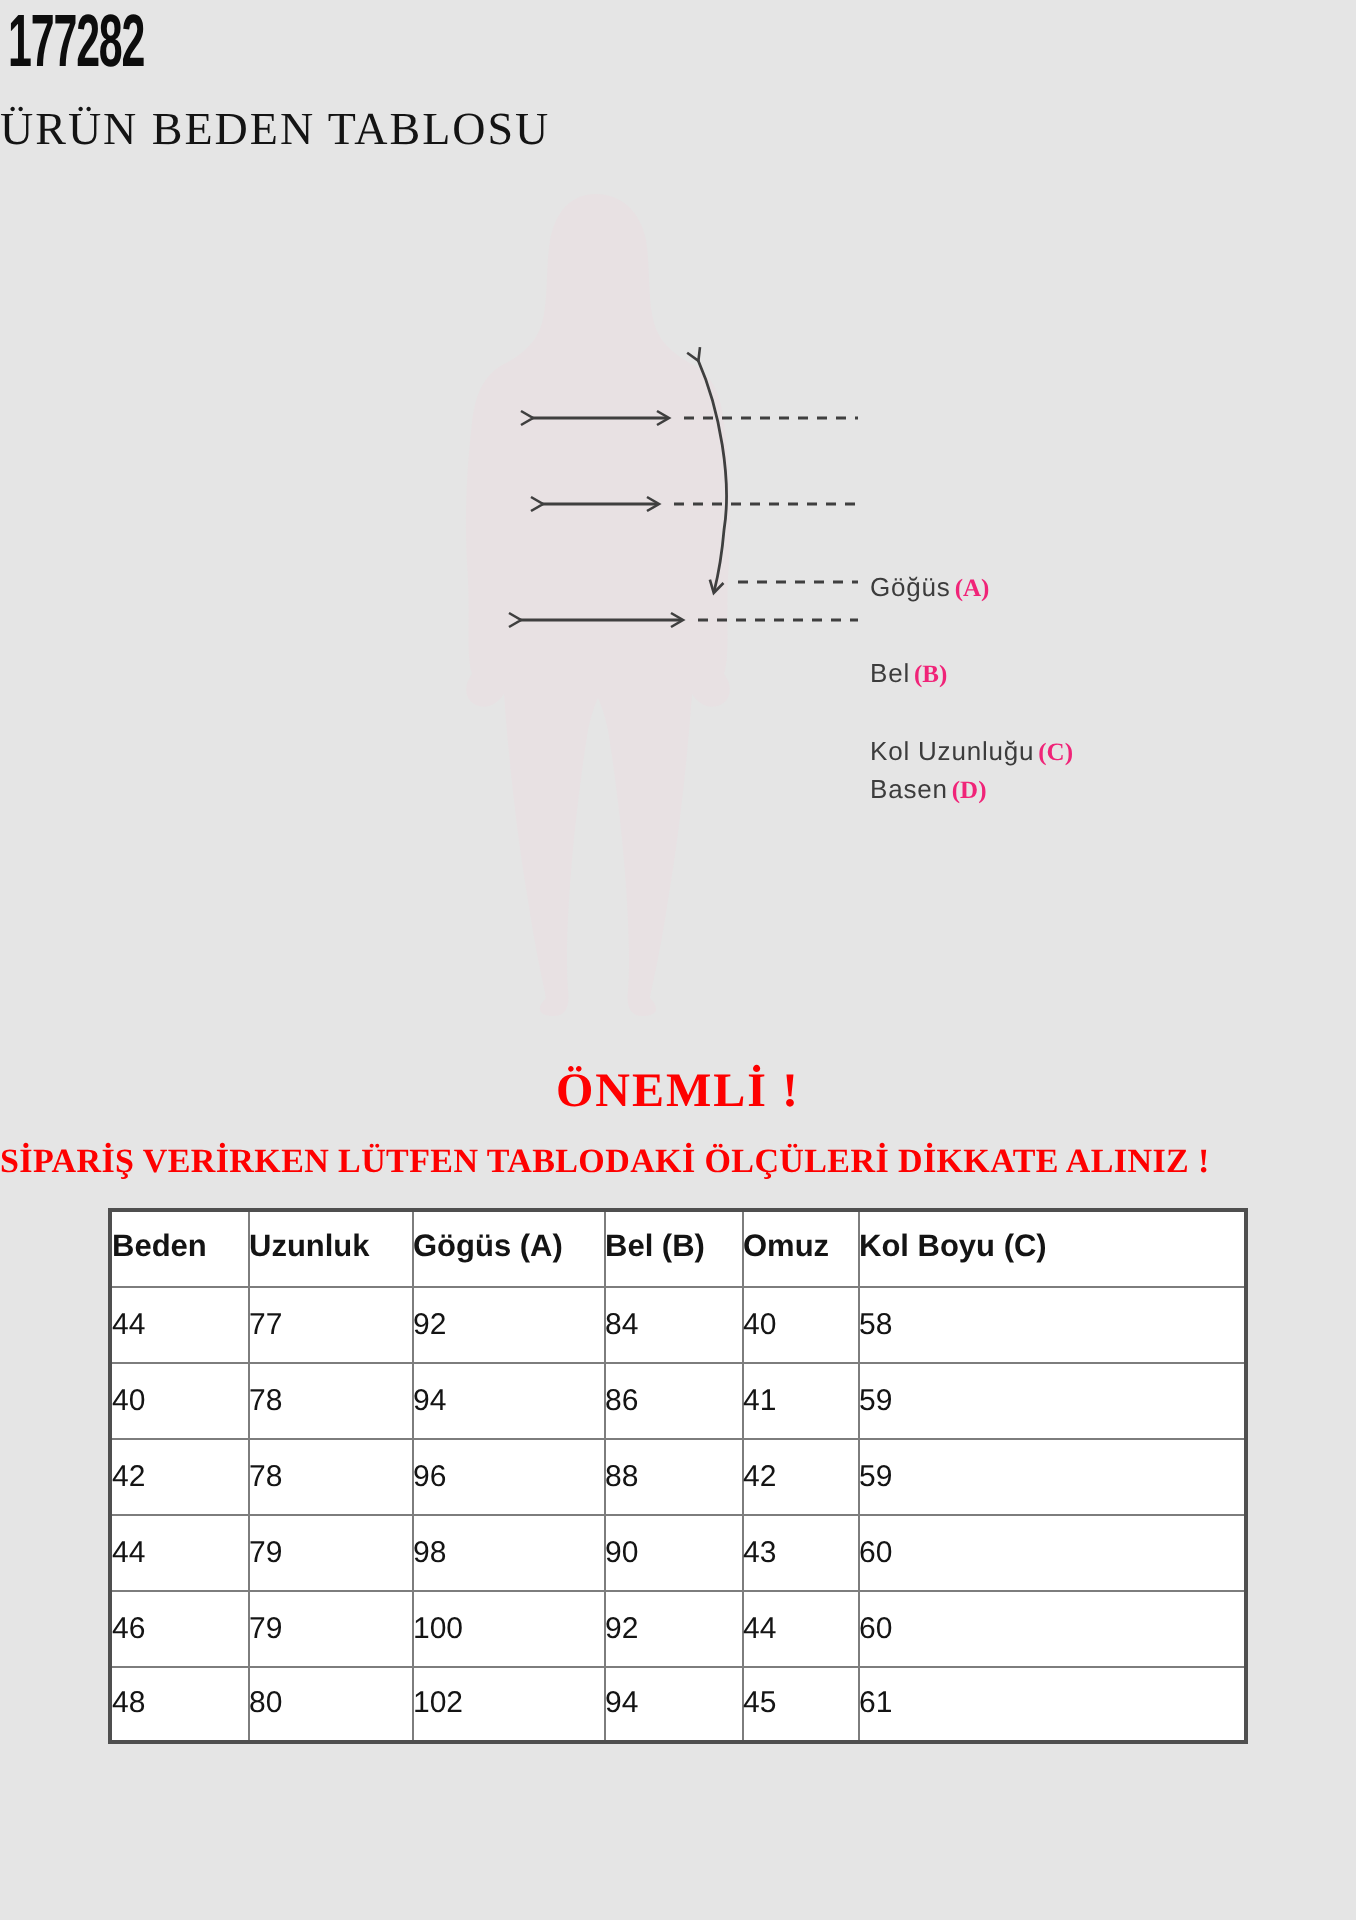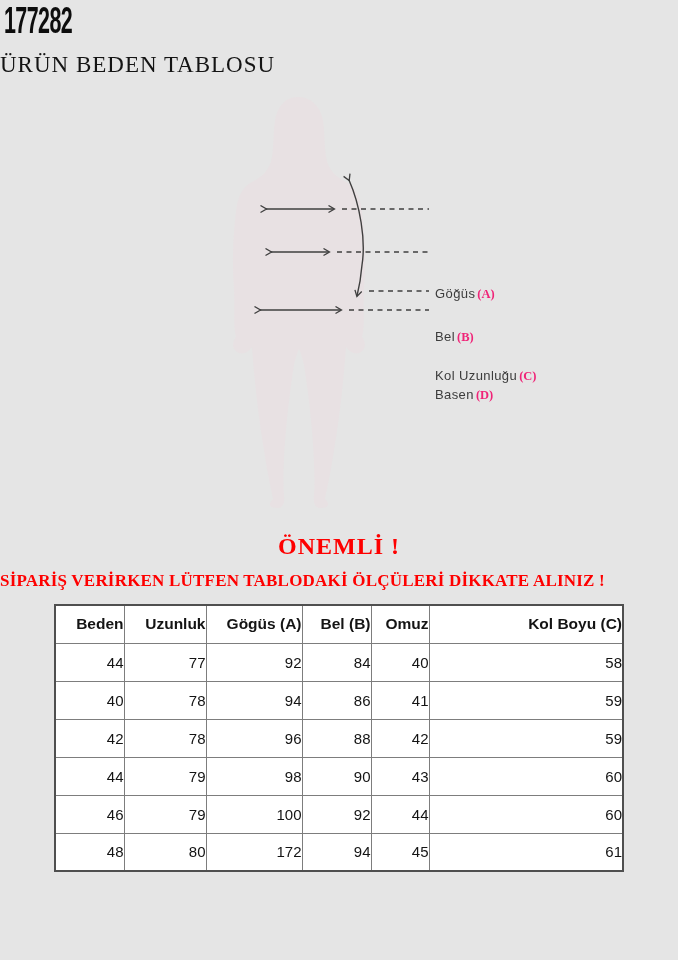--- a/index.html
+++ b/index.html
@@ -100,21 +100,21 @@
     position: absolute;
     left: 54px; top: 604px;
     width: 568px;
     border-collapse: collapse;
     table-layout: fixed;
     border: 2px solid #4f4f4f;
   }
   table.size-table th, table.size-table td {
     border: 1px solid #7d7d7d;
     height: 38px;
-    text-align: right;
+    text-align: left;
     vertical-align: middle;
     font-size: 15px;
     color: #141414;
     background: #ffffff;
   }
   table.size-table th {
     font-weight: bold;
     font-size: 15.5px;
   }
 </style>
@@ -253,21 +253,21 @@
         <td>46</td>
         <td>79</td>
         <td>100</td>
         <td>92</td>
         <td>44</td>
         <td>60</td>
       </tr>
       <tr>
         <td>48</td>
         <td>80</td>
-        <td>172</td>
+        <td>102</td>
         <td>94</td>
         <td>45</td>
         <td>61</td>
       </tr>
     </tbody>
   </table>
 
 </div>
 
 </body></html>

